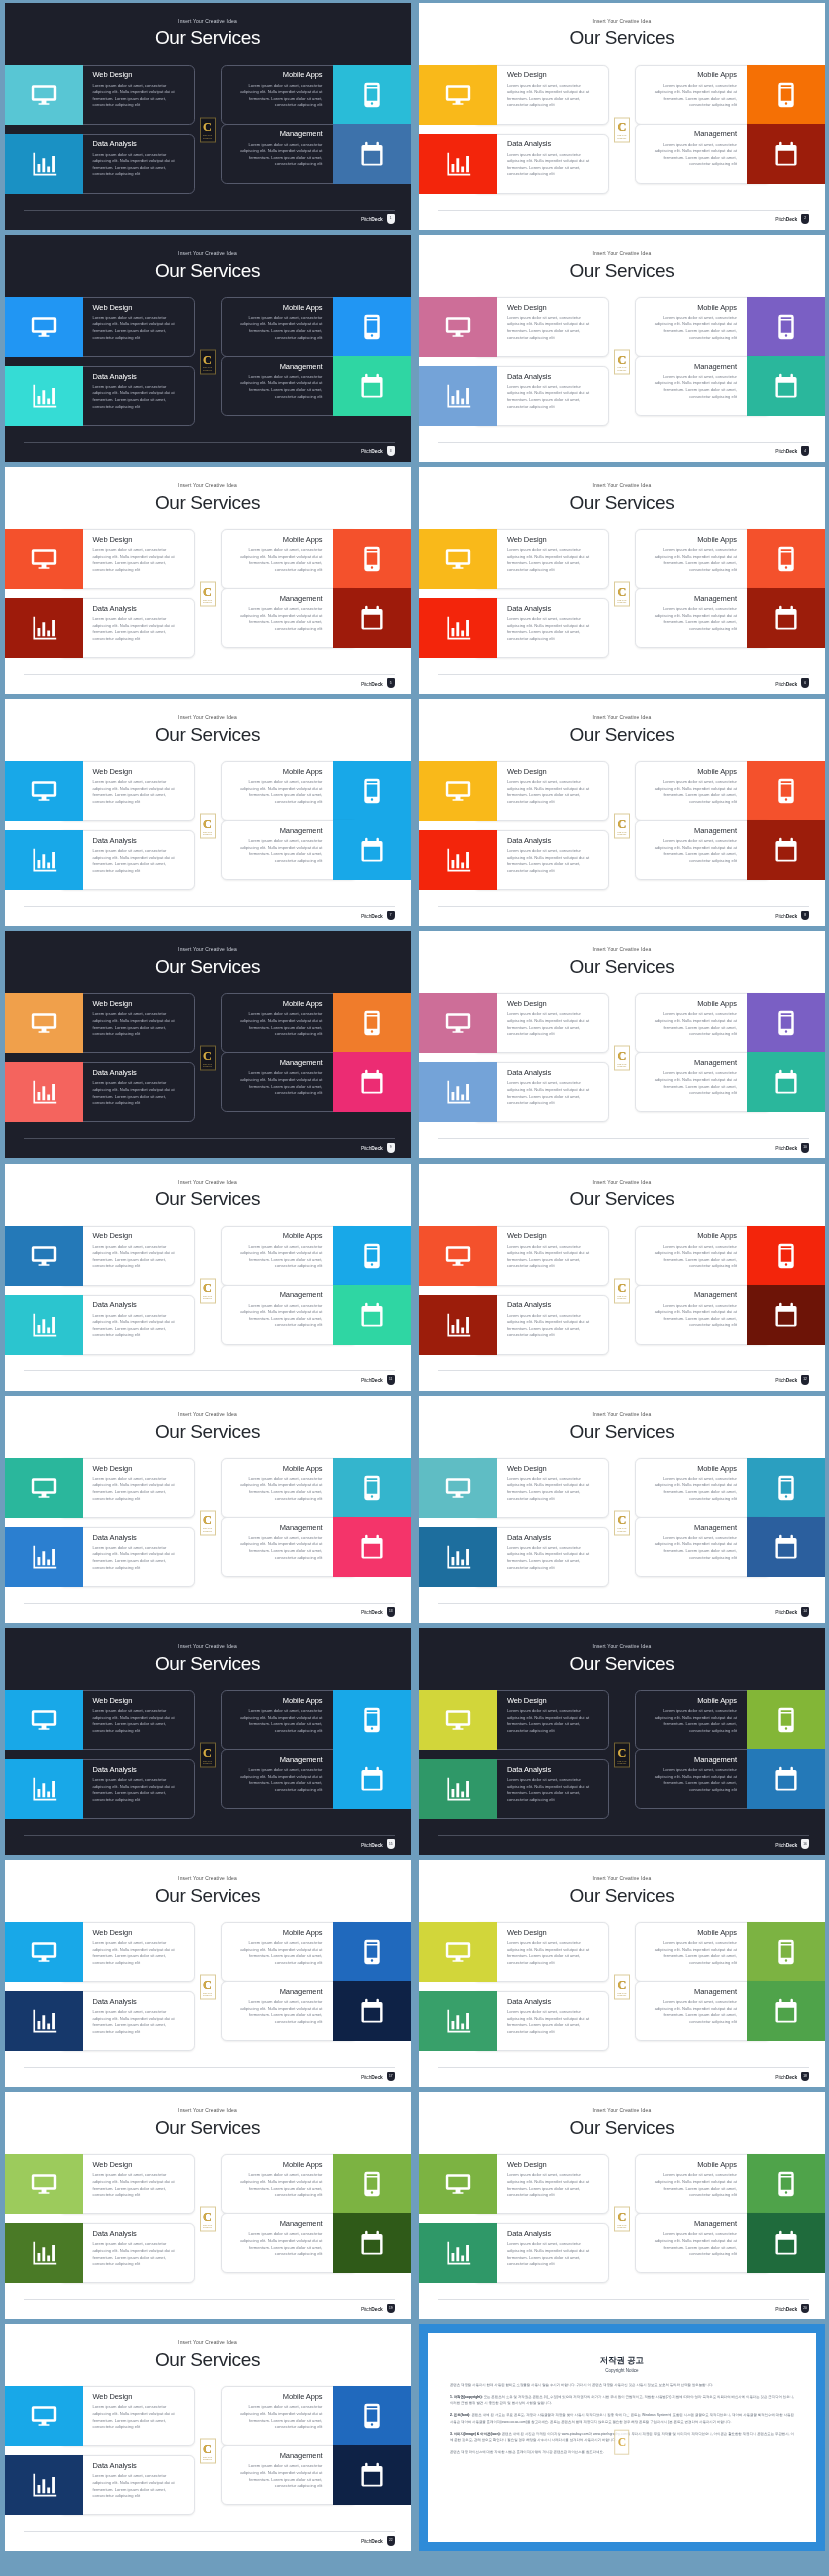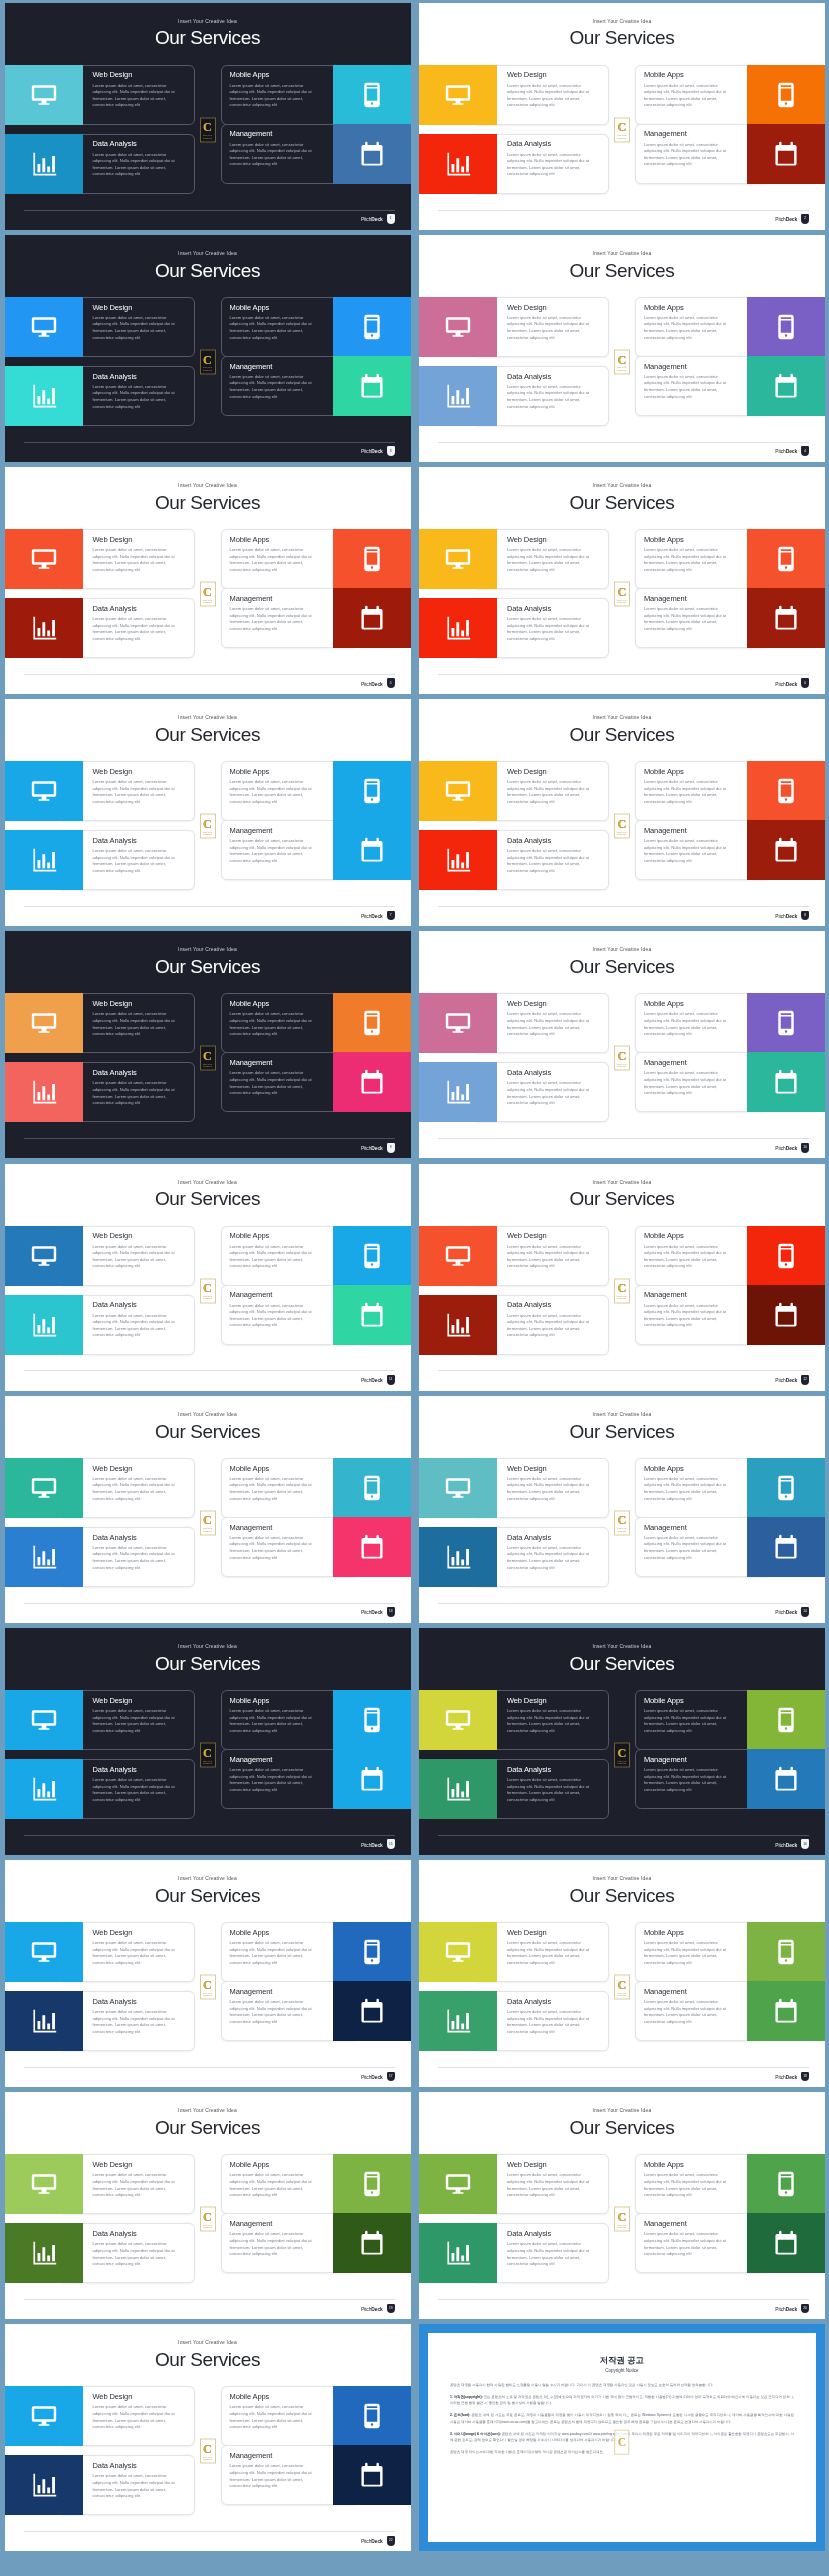--- a/index.html
+++ b/index.html
@@ -83,21 +83,21 @@
   .cell.c1 .tile, .cell.c3 .tile { left: auto; right: 0; }
   .tile svg { width: 26px; height: 26px; display:block; }
   .tile svg * { fill: #ffffff; }
 
   
   .txt {
     position: absolute;
     top: 5.8px; bottom: 3.9px;
     left: 88px; right: 9px;
   }
-  .cell.c1 .txt, .cell.c3 .txt { left: 9px; right: 88px; text-align: left; }
+  .cell.c1 .txt, .cell.c3 .txt { left: 9px; right: 88px; text-align: right; }
   .txt h4 {
     margin: 0 0 3.2px 0;
     font-size: 7.5px; font-weight: 400; letter-spacing: -0.1px;
   }
   .txt p {
     margin: 0;
     font-size: 4.1px; line-height: 1.62; letter-spacing: 0.03px;
   }
   .dark .txt h4 { color: #ffffff; }
   .dark .txt p  { color: #b6bac6; }

